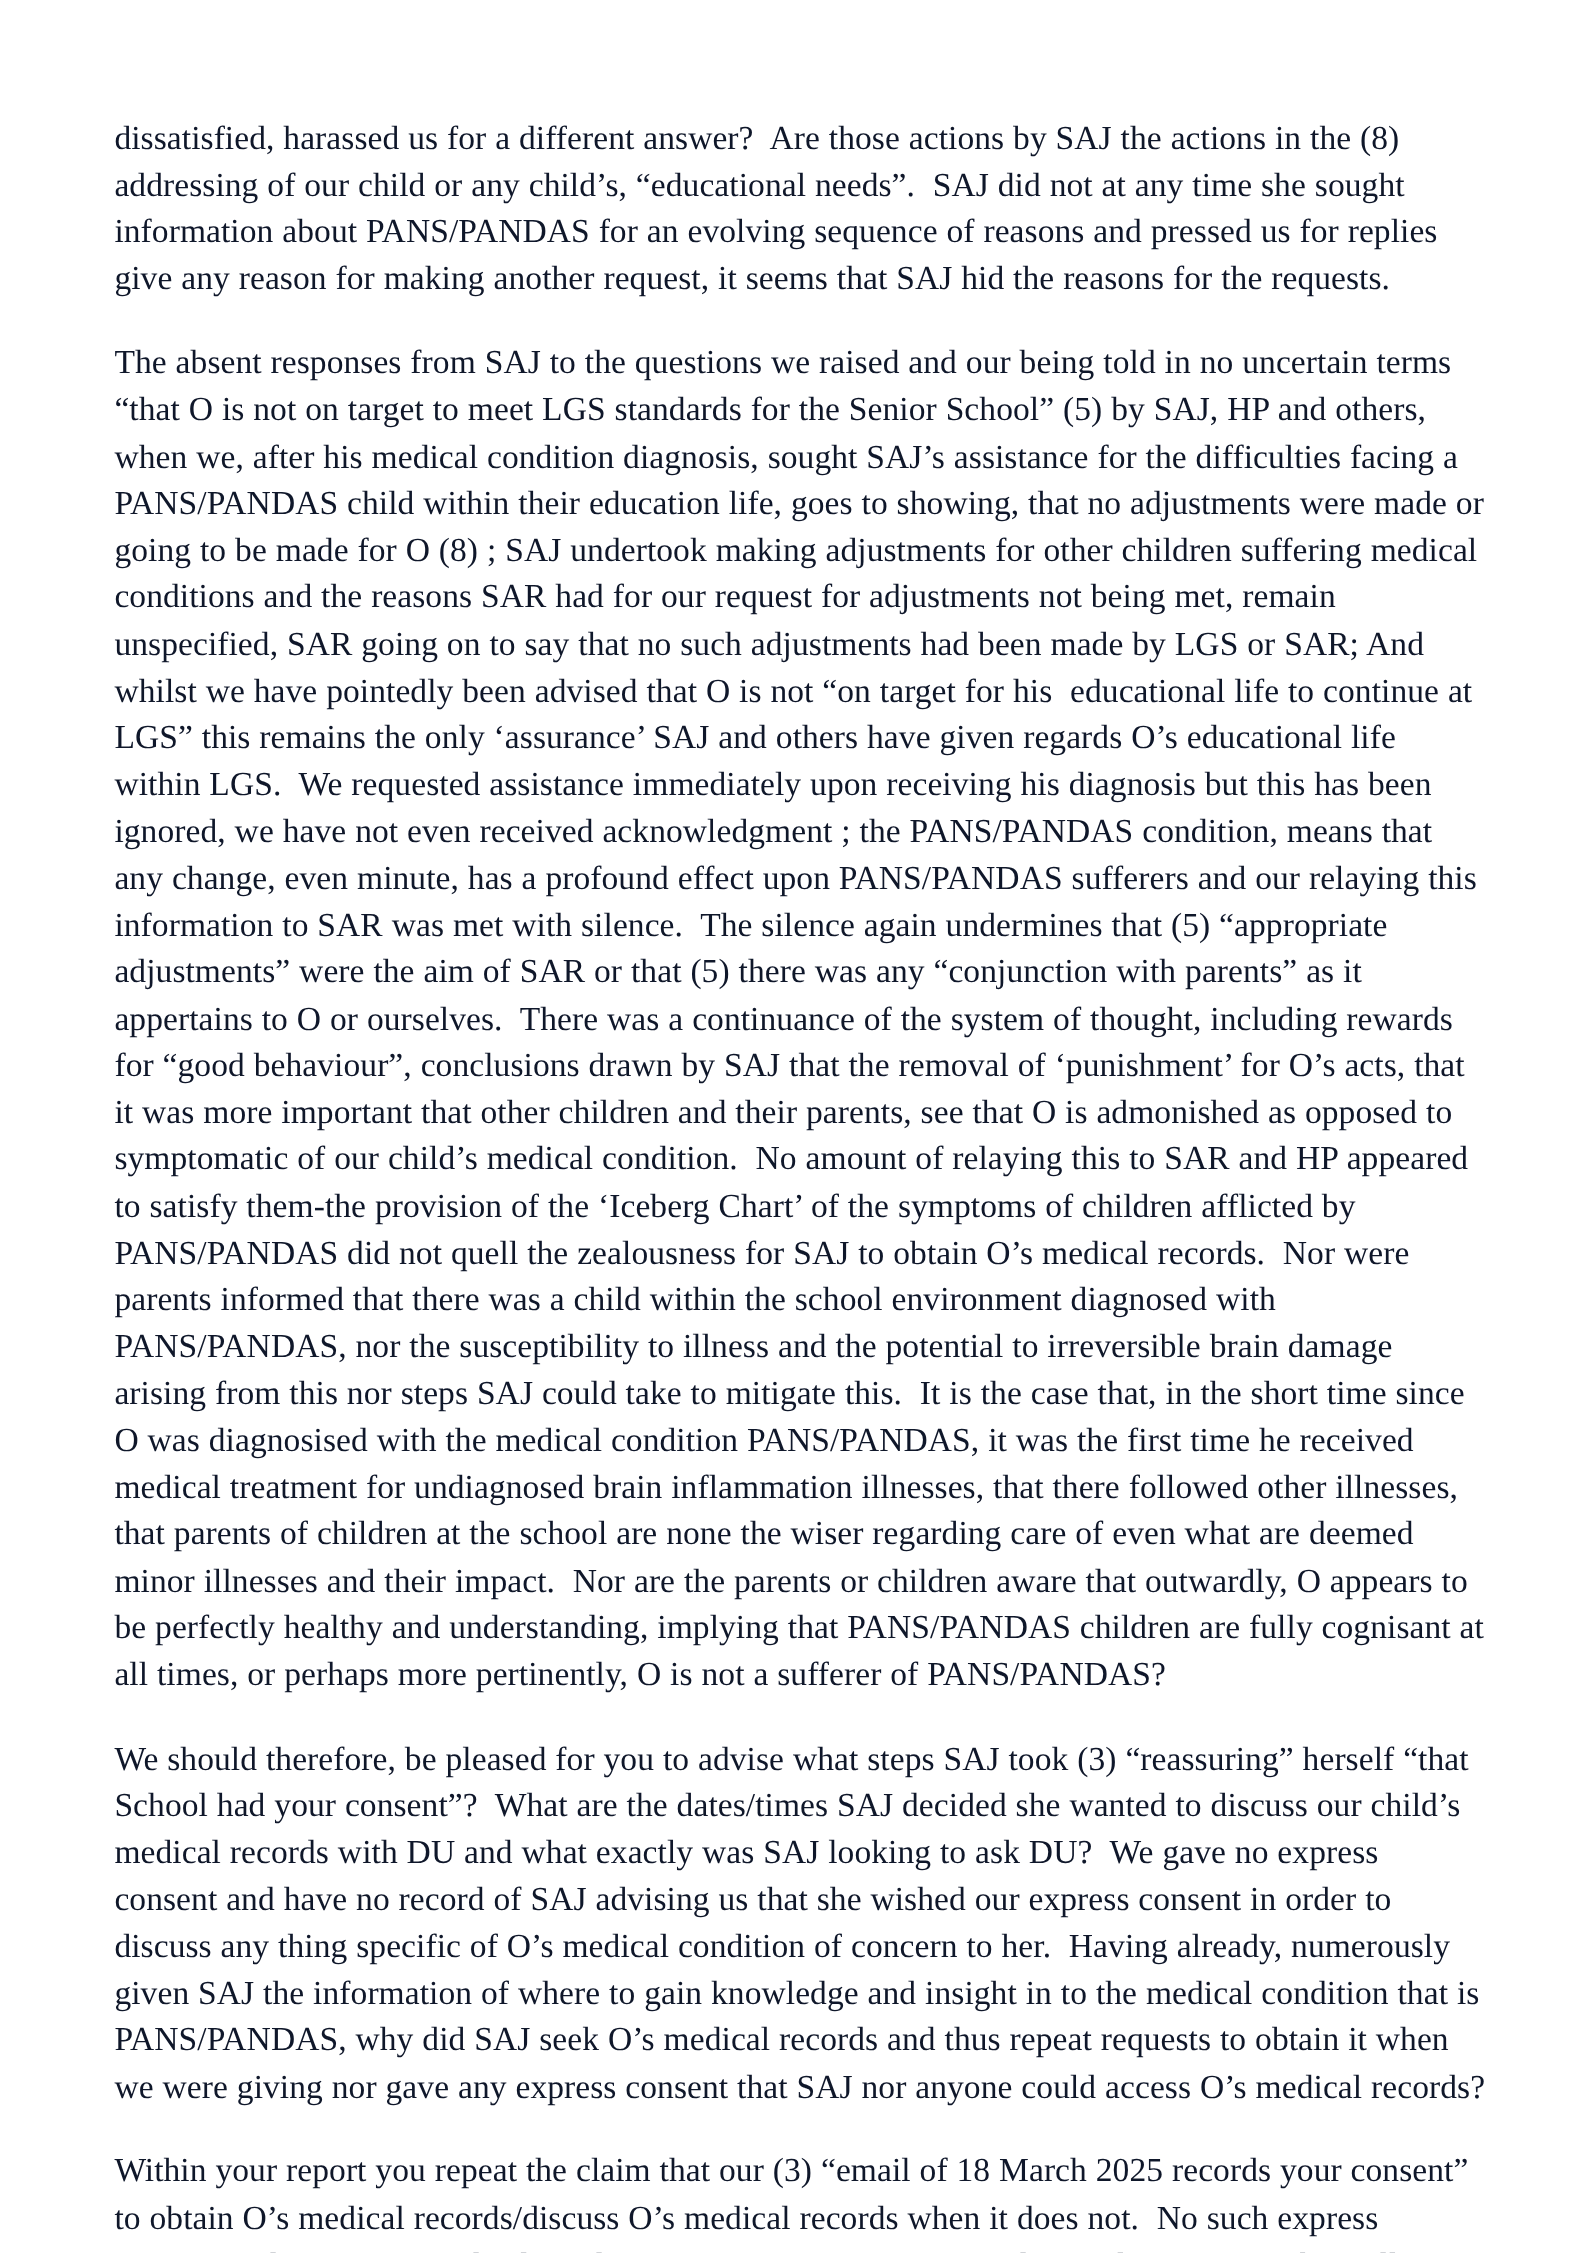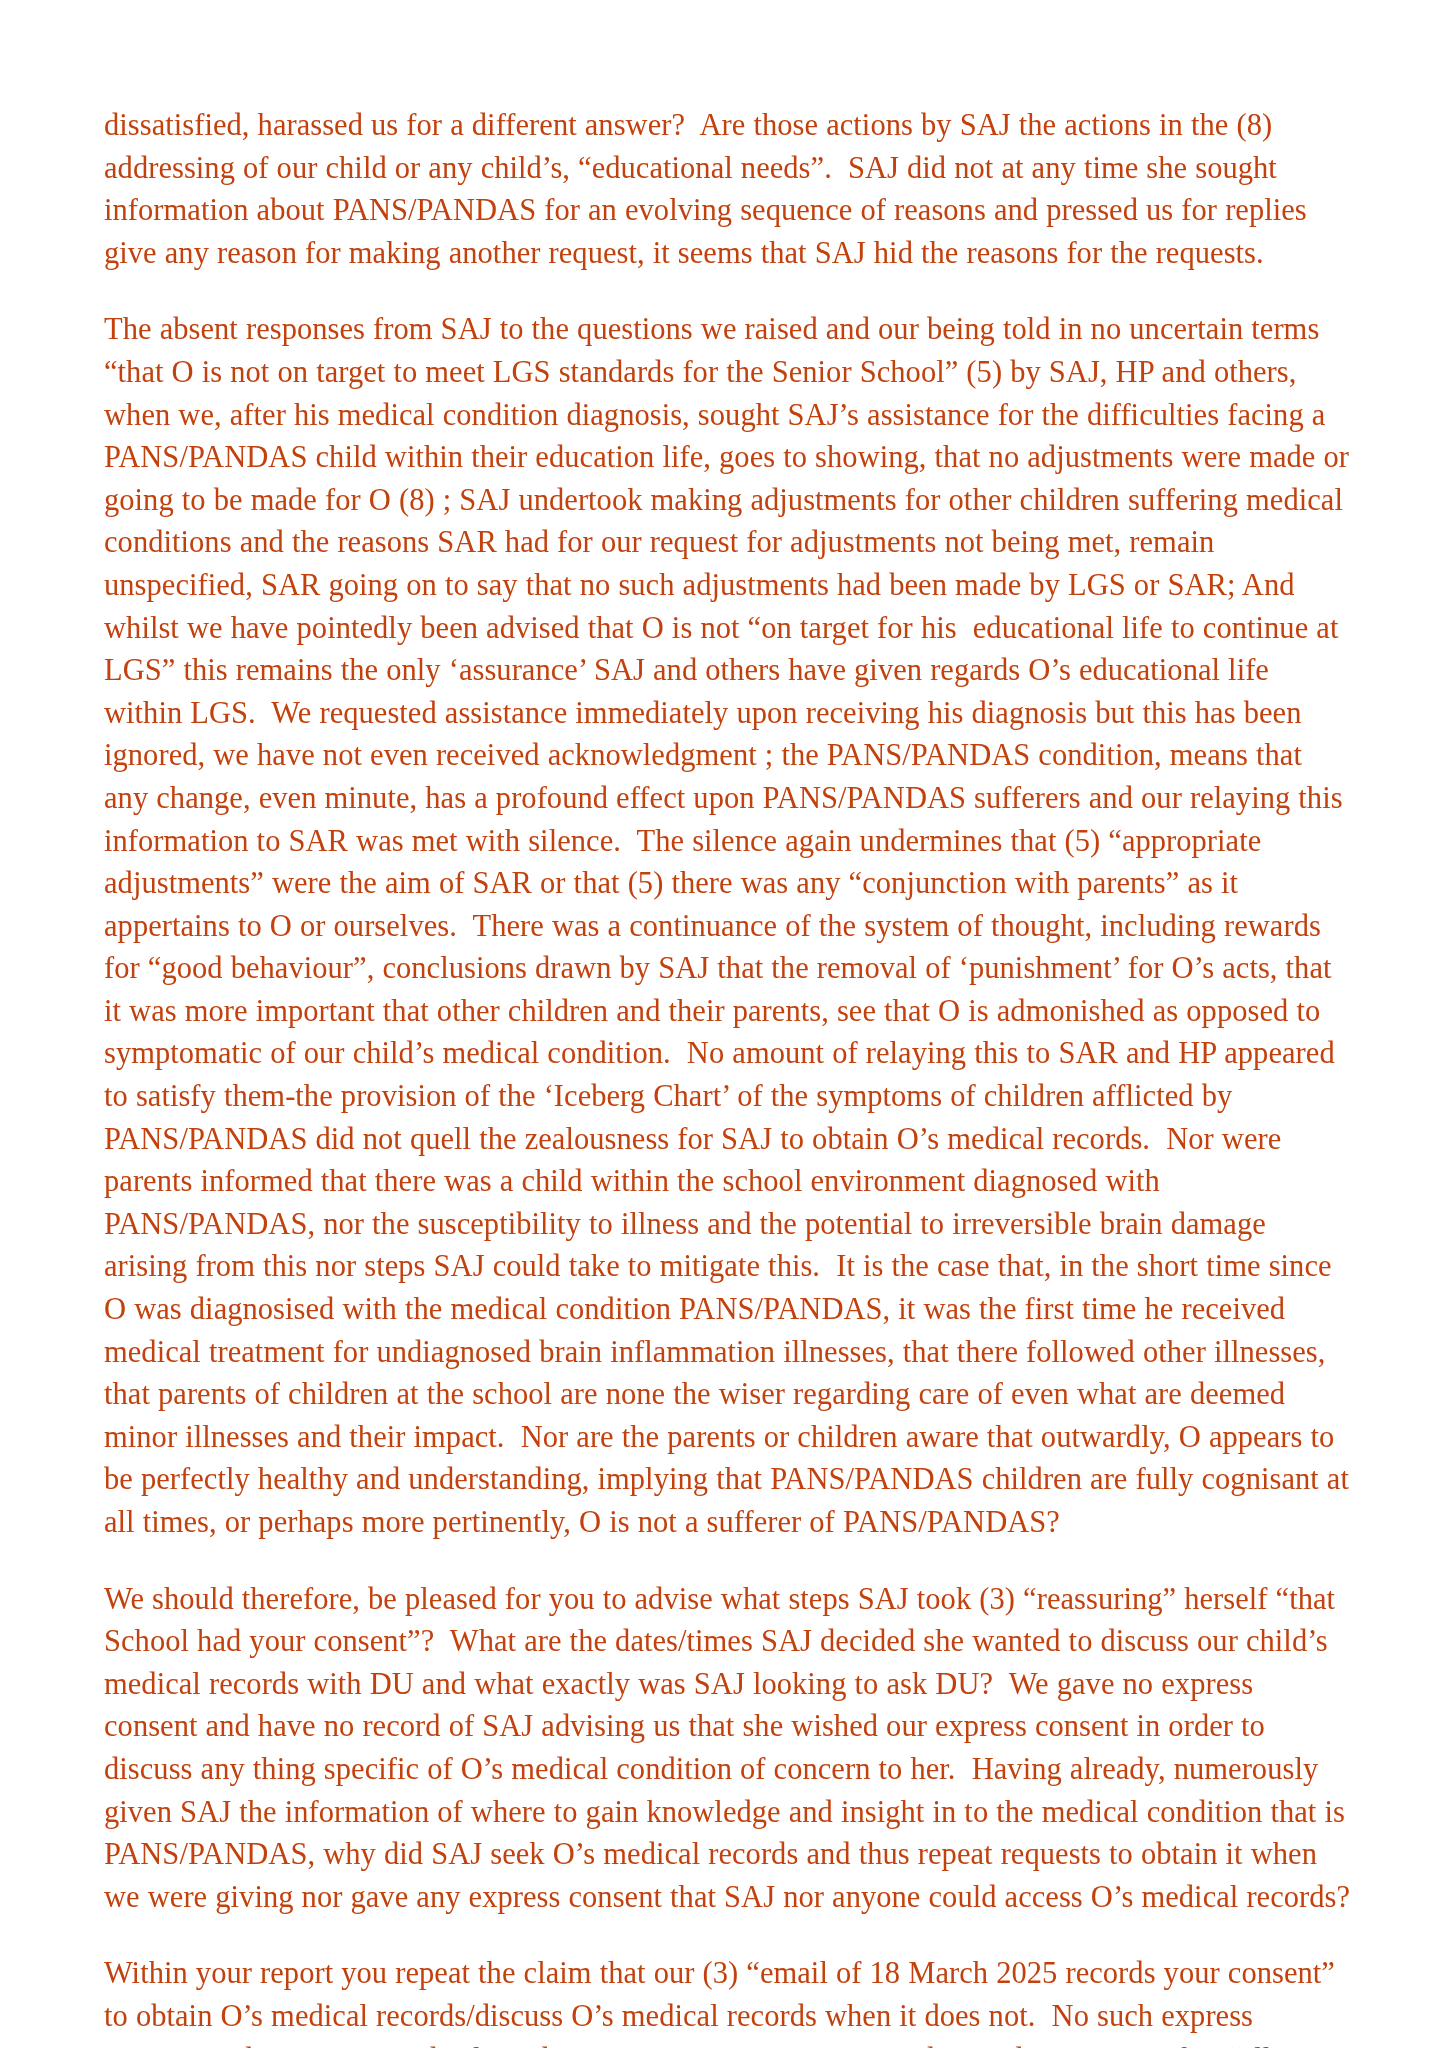--- a/index.html
+++ b/index.html
@@ -26,21 +26,21 @@
   .doc-body {
     width: 1250px;
   }
   p.para {
     margin: 0 0 34px 0;
     font-size: 30.5px;
     line-height: 42.6px;
     text-align: left;
     letter-spacing: 0.05px;
     word-spacing: 0.4px;
-    color: #c2410c;
+    color: #0f172a;
     white-space: pre-wrap;
   }
   p.para:last-child {
     margin-bottom: 0;
   }
 </style>
 </head>
 <body>
 
 <div class="page">

